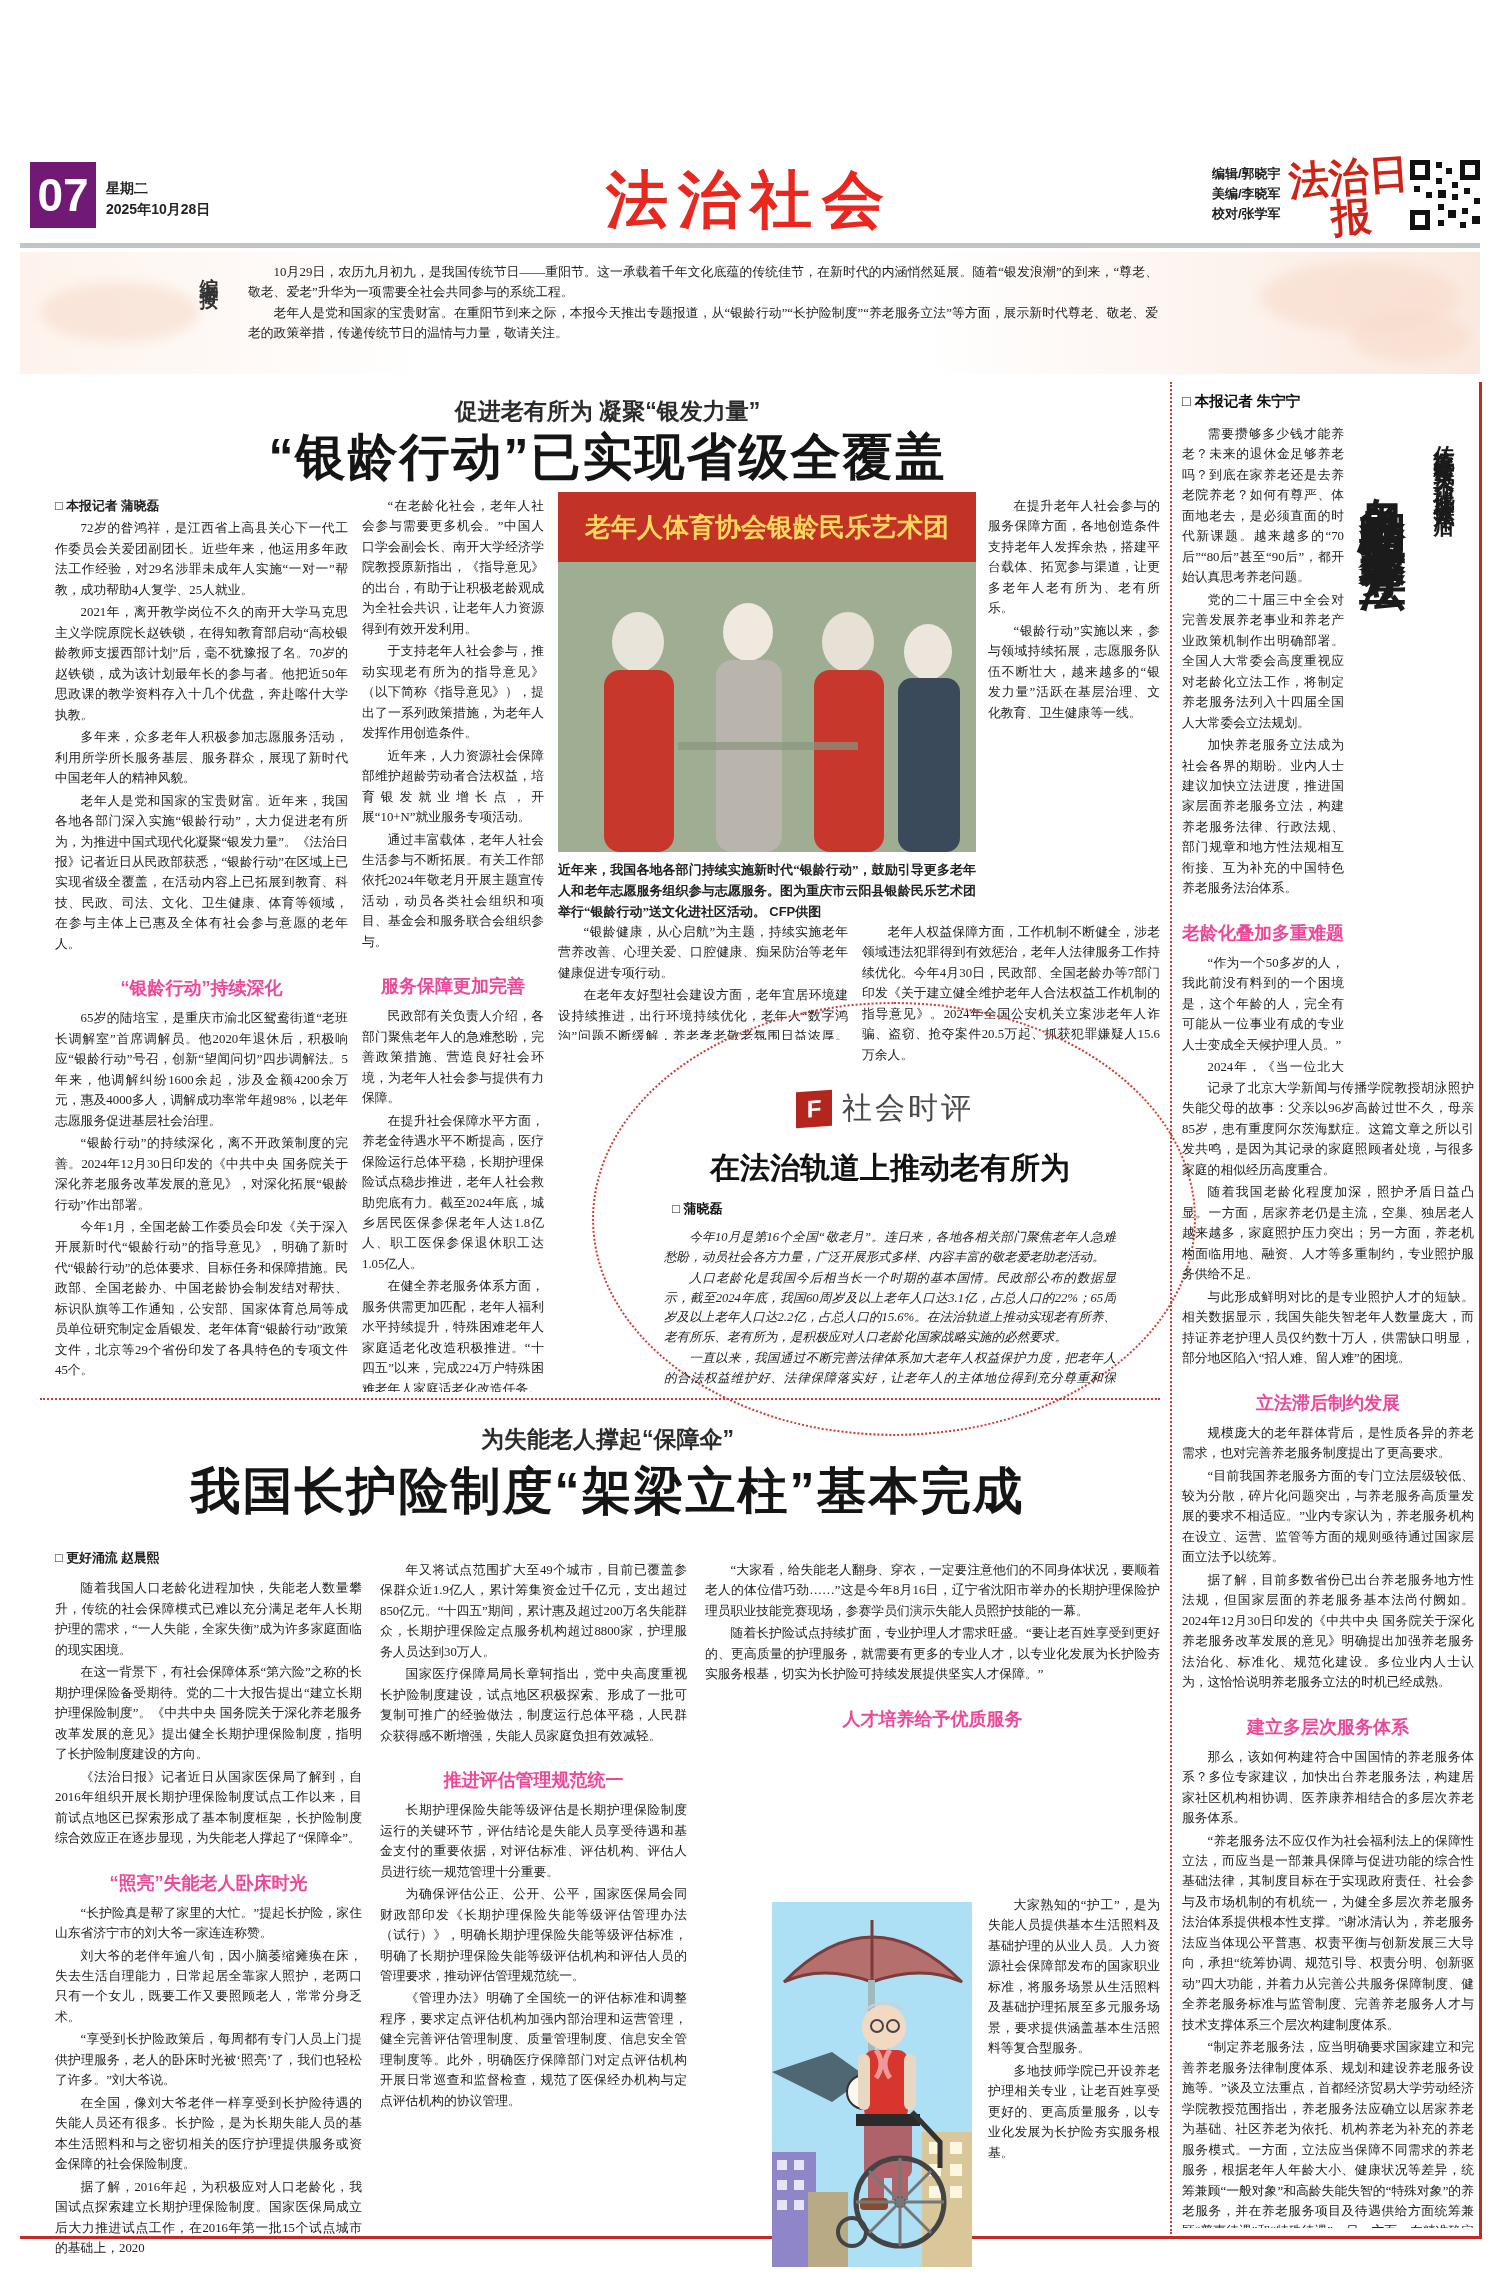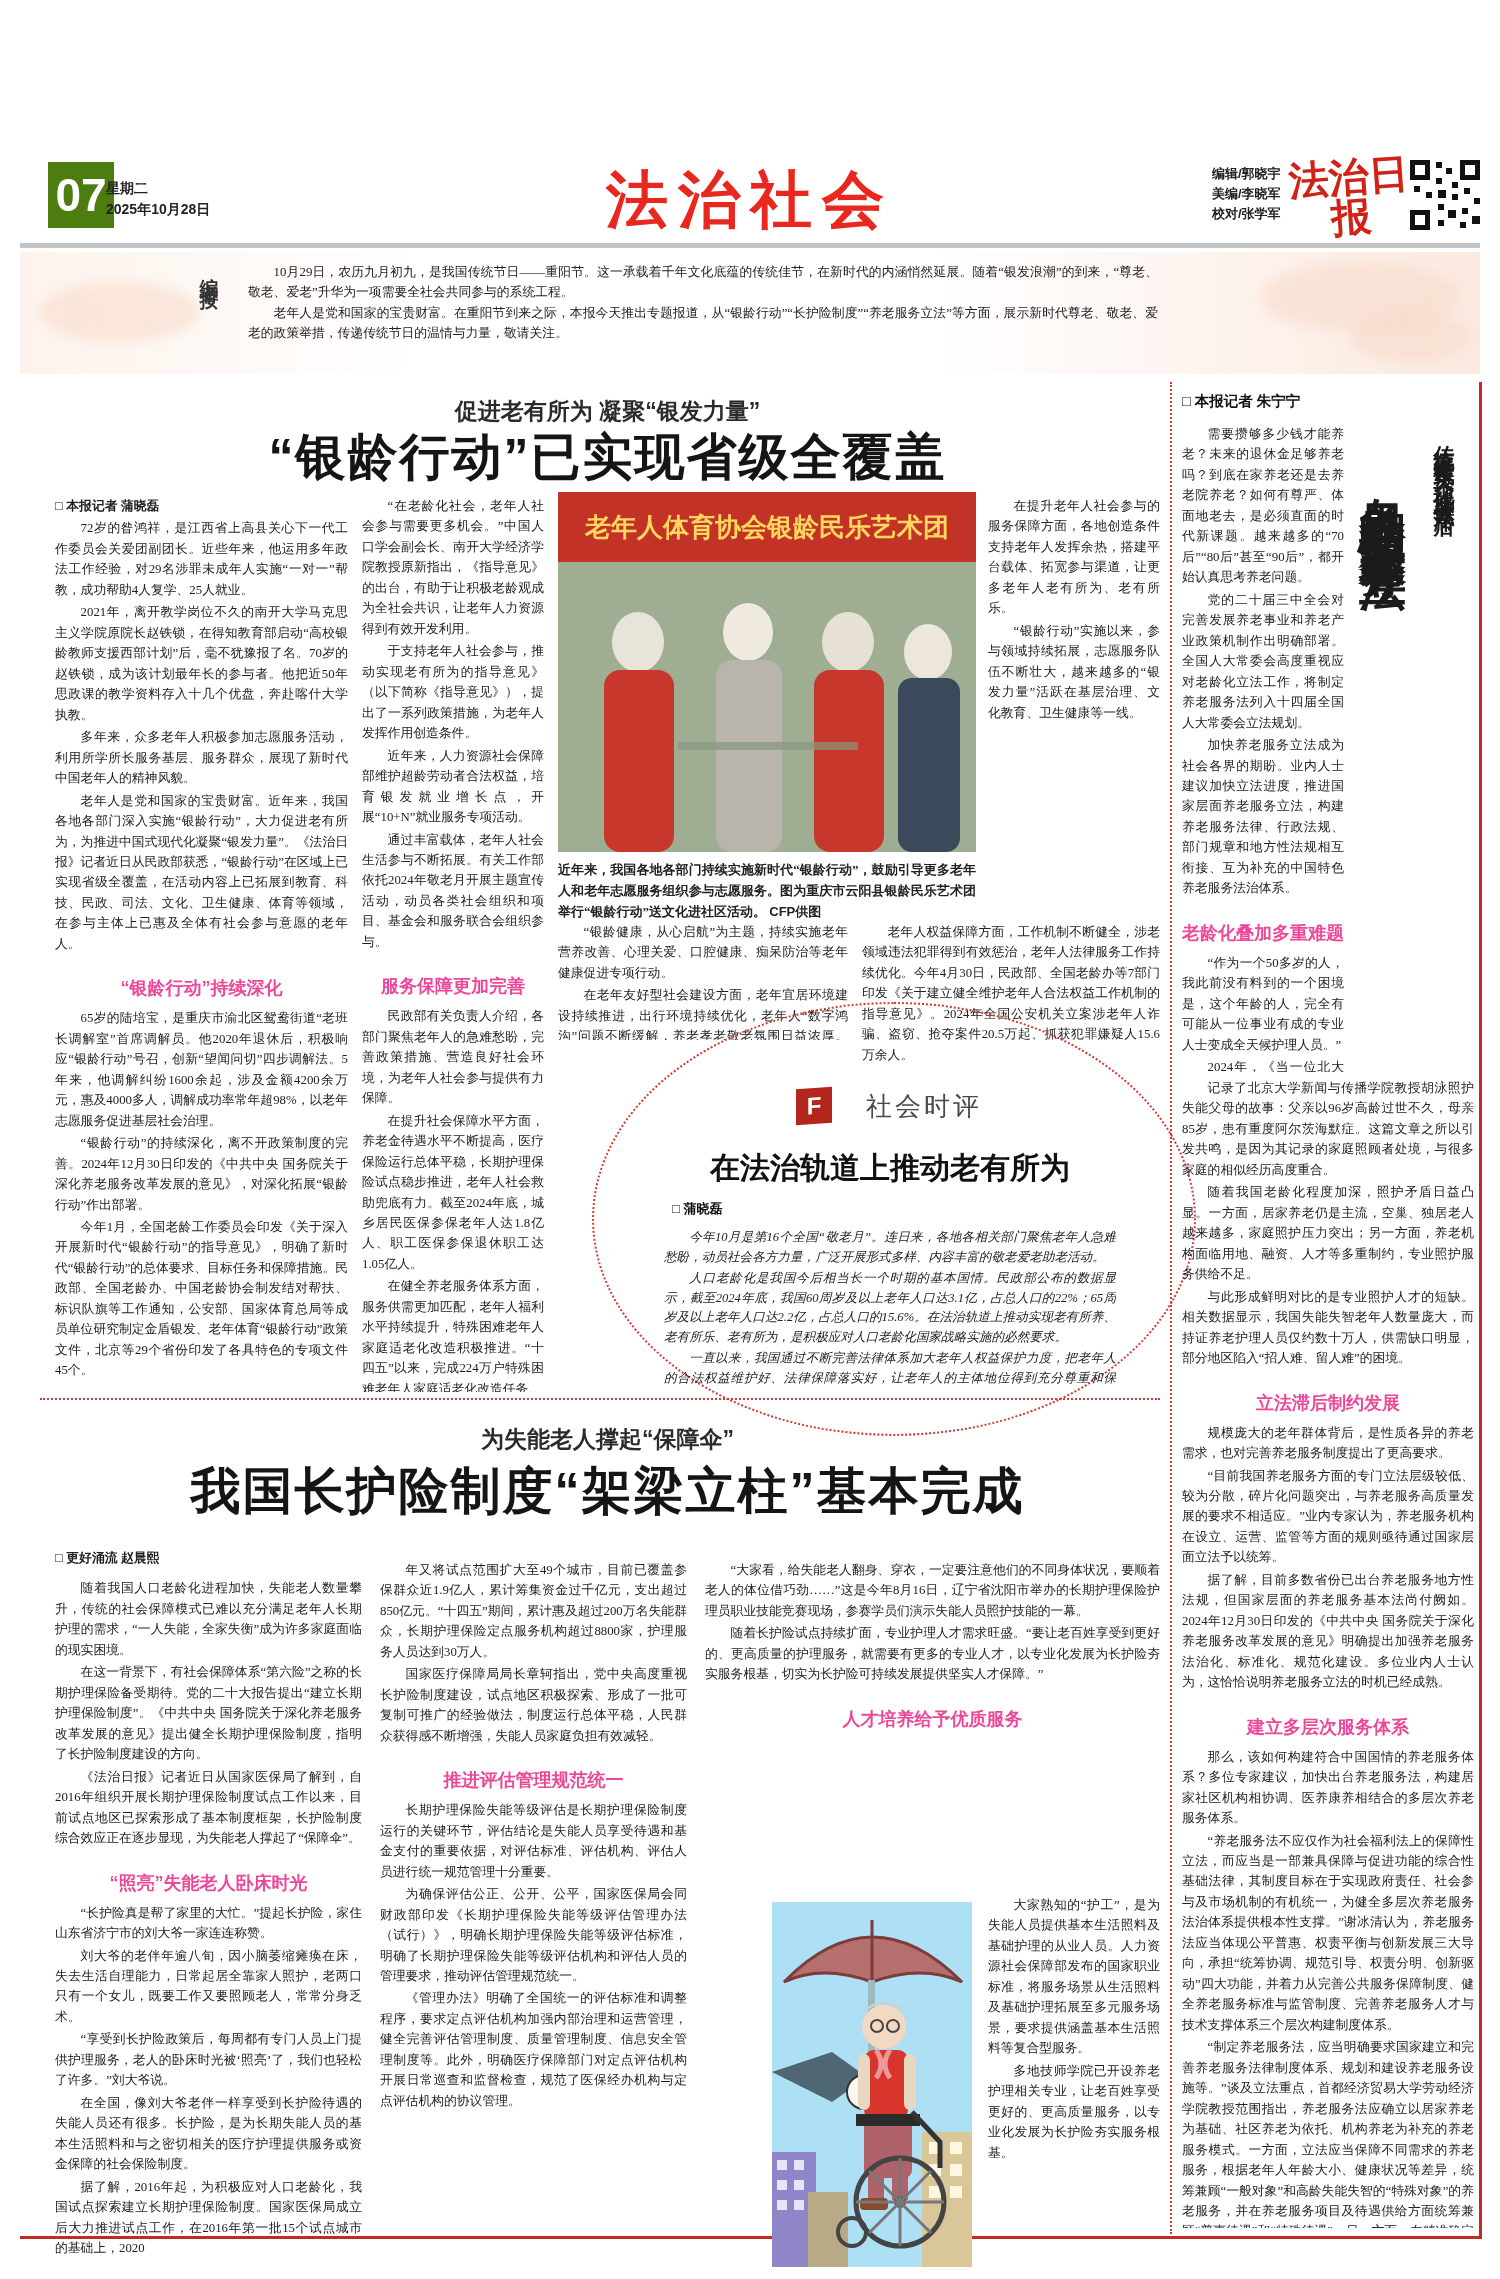--- a/index.html
+++ b/index.html
@@ -1,20 +1,20 @@
 <!DOCTYPE html>
 <html><head>
 <meta charset="utf-8">
 <style>
   html,body{margin:0;padding:0;background:#ffffff;}
   body{width:1500px;height:2279px;font-family:"Liberation Serif",serif;color:#1d1d1d;}
   #paper{position:relative;width:1500px;height:2279px;overflow:hidden;background:#ffffff;}
   .abs{position:absolute;}
   
-  #pagenum{left:48px;top:162px;width:66px;height:66px;background:#4d7c0f;color:#fff;
+  #pagenum{left:30px;top:162px;width:66px;height:66px;background:#701a75;color:#fff;
            font-family:"Liberation Sans",sans-serif;font-weight:bold;font-size:46px;
            display:flex;align-items:center;justify-content:center;}
   #dateblock{left:106px;top:178px;font-family:"Liberation Sans",sans-serif;font-size:14px;line-height:1.5;color:#222;font-weight:bold;}
   #sectiontitle{left:0;top:158px;width:1500px;text-align:center;color:#e8281e;
                 font-family:"Liberation Sans",sans-serif;font-weight:bold;font-size:62px;letter-spacing:10px;}
   #staff{left:1212px;top:164px;font-family:"Liberation Sans",sans-serif;font-size:13px;line-height:1.55;color:#222;font-weight:bold;}
   #masthead{left:1290px;top:158px;width:120px;color:#d02318;font-size:40px;font-weight:bold;
             font-family:"Liberation Serif",serif;transform:rotate(-4deg);line-height:1.0;text-align:center;}
   #qr{left:1408px;top:158px;width:74px;height:74px;}
   #headrule{left:20px;top:243px;width:1460px;height:5px;background:#c4c4c4;}
@@ -37,21 +37,21 @@
   
   #photo{left:558px;top:492px;width:418px;height:360px;background:#9aa88f;}
   #photo svg{display:block;}
   #photo-caption{left:558px;top:860px;width:418px;font-size:13px;line-height:1.6;color:#222;text-align:justify;font-weight:bold;}
   #photo-caption .credit{font-family:Liberation Sans, sans-serif;}
   
   #comm-circle{left:592px;top:1002px;width:600px;height:430px;border:2px dotted #cf3b33;border-radius:50%;}
   #comm-logo{left:796px;top:1088px;display:flex;align-items:center;gap:10px;}
   #comm-cube{width:36px;height:36px;background:#b3261e;color:#fff;display:flex;align-items:center;justify-content:center;
              font-family:"Liberation Sans",sans-serif;font-weight:bold;font-size:24px;transform:skewY(-4deg);}
-  #comm-label{font-size:26px;color:#4a4a4a;font-family:"Liberation Sans",sans-serif;letter-spacing:3px;margin-left:24px;}
+  #comm-label{font-size:30px;color:#4a4a4a;font-family:"Liberation Sans",sans-serif;letter-spacing:3px;}
   #comm-title{left:640px;top:1148px;width:500px;text-align:center;font-size:30px;font-weight:bold;color:#111;
               font-family:"Liberation Sans",sans-serif;}
   #comm-byline{left:672px;top:1200px;font-size:13px;font-weight:bold;}
   #comm-body{left:664px;top:1228px;width:452px;height:158px;}
   #comm-body p{font-size:12.6px;line-height:1.55;font-style:italic;}
   
   #r-dotted{left:1170px;top:382px;width:0;height:1852px;border-left:2px dotted #cf3b33;}
   #r-redline-v{left:1479px;top:382px;width:3px;height:1856px;background:#c22b23;}
   #bottom-redline{left:20px;top:2236px;width:1462px;height:3px;background:#c22b23;}
   #r-byline{left:1182px;top:392px;}

